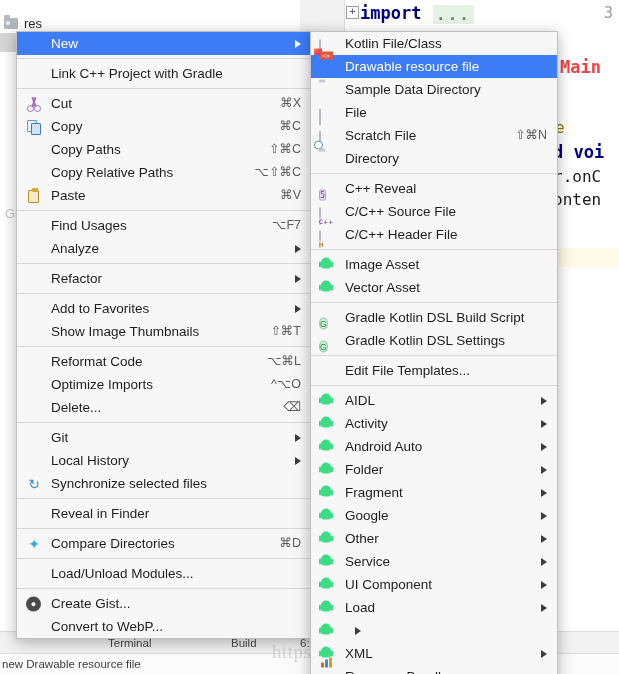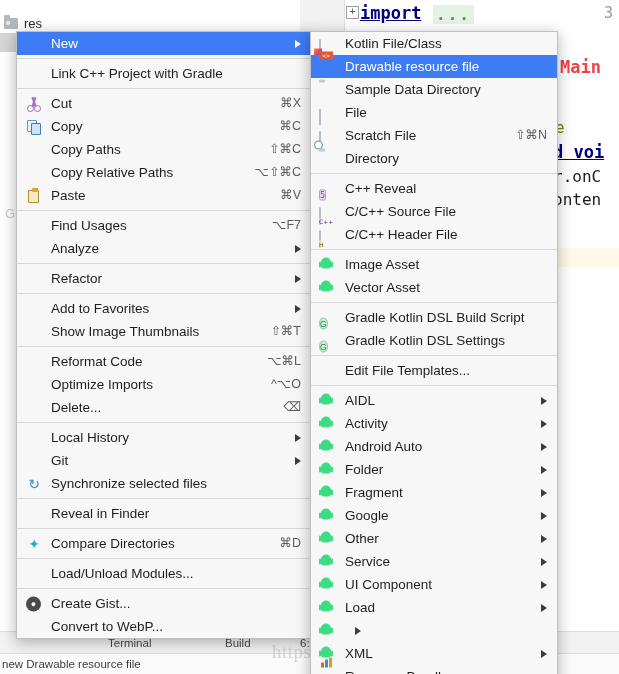--- a/index.html
+++ b/index.html
@@ -37,21 +37,21 @@
   
   .editor{position:absolute;left:300px;top:0;right:0;bottom:14px;background:#ffffff;
           font-family:"DejaVu Sans Mono",monospace;font-size:15px;}
   .gutter{position:absolute;left:0;top:0;width:44px;height:100%;background:#f2f2f2;
           border-right:1px solid #e0e0e0;}
   .ln{position:absolute;right:6px;color:#999999;font-size:15px;}
   .fold{position:absolute;left:46px;width:11px;height:11px;border:1px solid #9aa0a6;
         color:#5a5a5a;font-size:10px;line-height:9px;text-align:center;background:#fff;
         font-family:"DejaVu Sans Mono",monospace;}
   .code{position:absolute;white-space:pre;font-family:"DejaVu Sans Mono",monospace;}
-  .kw{color:#000080;font-weight:bold;text-decoration:underline;}
+  .kw{color:#000080;font-weight:bold;}
   .dots{background:#e4f3e4;color:#7a7a7a;font-weight:bold;letter-spacing:2px;padding:0 3px;}
   .cls{color:#ef4444;font-weight:bold;}
   .anno{color:#808000;}
   .pln{color:#1a1a1a;}
   .caretline{position:absolute;left:44px;right:0;background:#fffae8;height:19px;}
   .sel-blue{position:absolute;background:#3d7cf5;}
 
   
   .menu{position:absolute;background:#f7f7f7;border:1px solid #c0c0c0;
         box-shadow:0 3px 14px rgba(0,0,0,.30);
@@ -208,21 +208,21 @@
     <span class="code pln" style="left:253px;top:190px;font-size:16px;">onten</span>
     <div class="caretline" style="top:248px;left:250px;right:0;"></div>
   </div>
 
   <div class="sel-blue" style="left:300px;top:40px;width:6px;height:16px;"></div>
 </div>
 
 <div class="toolwin">
   <span class="twlbl" style="left:14px;margin-top:24px;">rsion Control</span>
   <span class="twlbl" style="left:108px;">Terminal</span>
-  <span class="twlbl" style="left:225px;">Build</span>
+  <span class="twlbl" style="left:231px;">Build</span>
   <span class="twlbl" style="left:300px;">6: Logcat</span>
 </div>
 
 <div class="statusbar">
   <span style="position:absolute;left:2px;">new Drawable resource file</span>
 </div>
 
 <div class="wmark" style="left:272px;top:641px;">https://blog.csdn.net/qq_37527943</div>
 
 <div class="menu" id="ctxmenu" style="left:16px;top:31px;width:294px;">
@@ -292,25 +292,25 @@
     <div class="item">
       <span class="lbl">Optimize Imports</span>
       <span class="acc">^⌥O</span>
     </div>
     <div class="item">
       <span class="lbl">Delete...</span>
       <span class="acc">⌫</span>
     </div>
     <div class="sep"></div>
     <div class="item">
+      <span class="lbl">Git</span>
+      <span class="arrow"></span>
+    </div>
+    <div class="item">
       <span class="lbl">Local History</span>
-      <span class="arrow"></span>
-    </div>
-    <div class="item">
-      <span class="lbl">Git</span>
       <span class="arrow"></span>
     </div>
     <div class="item">
       <span class="mico i-sync">↻</span>
       <span class="lbl">Synchronize selected files</span>
     </div>
     <div class="sep"></div>
     <div class="item">
       <span class="lbl">Reveal in Finder</span>
     </div>

